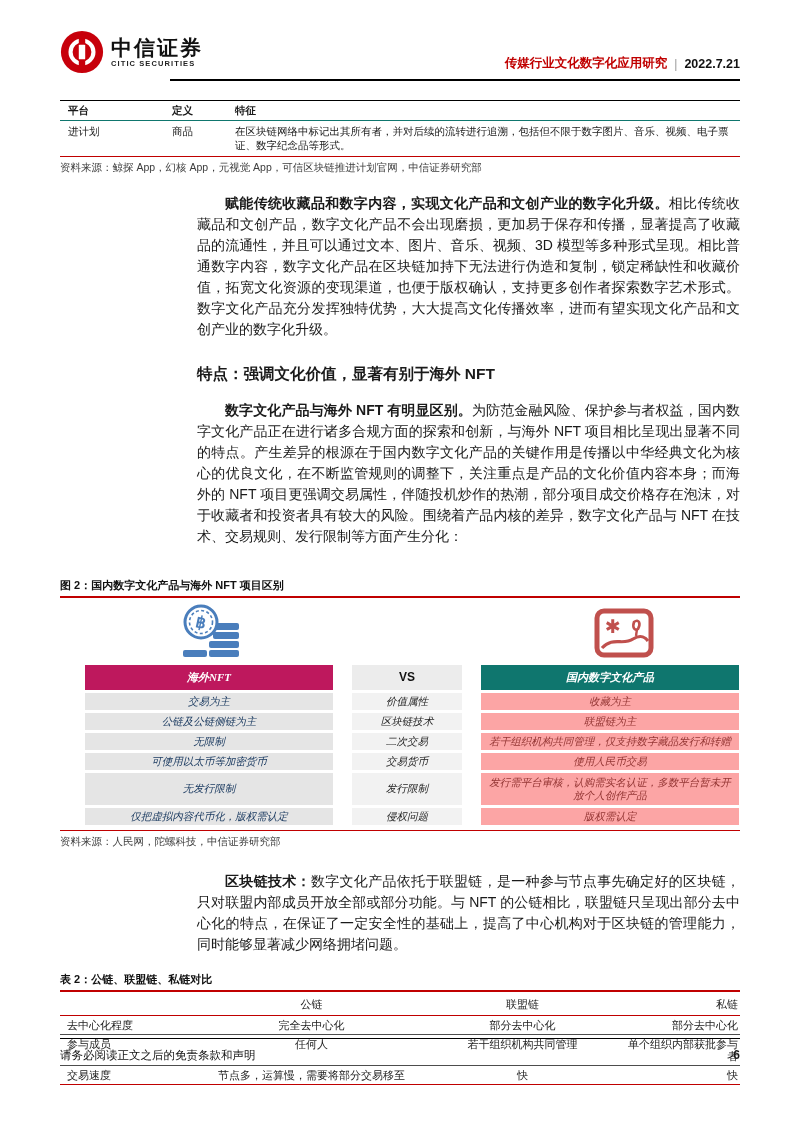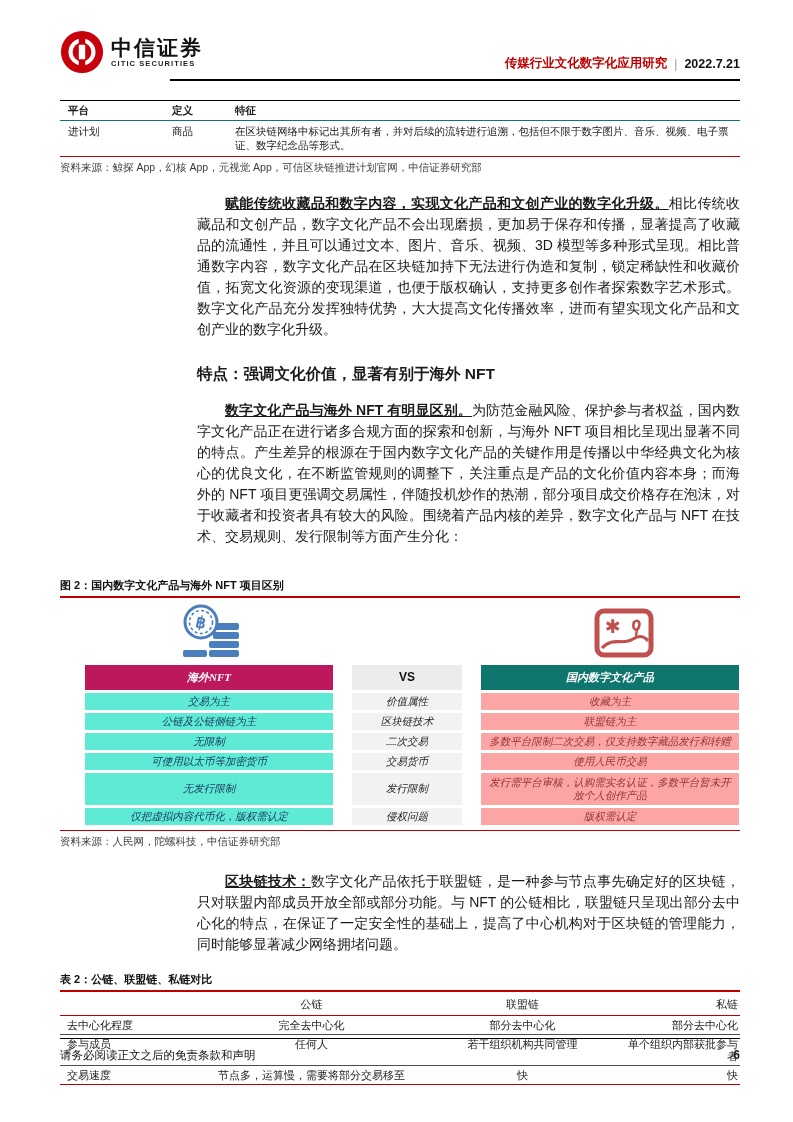--- a/index.html
+++ b/index.html
@@ -27,21 +27,21 @@
   .t1-head { display:flex; border-top:1.6px solid #000; border-bottom:1px solid #0f766e; padding:3px 0 2px 0; font-weight:bold; }
   .t1-row { display:flex; padding:3px 0 4px 0; border-bottom:1.2px solid #c00000; line-height:14px; }
   .t1-c1 { width:112px; padding-left:8px; }
   .t1-c2 { width:63px; }
   .t1-c3 { flex:1; }
   .src { font-size:10.5px; color:#3d3d3d; margin-top:4px; }
 
   
   .bodycol { margin-left:137px; }
   .para { font-size:14px; line-height:21px; text-align:justify; text-indent:2em; }
-  .para .lead { font-weight:bold;text-decoration:underline; }
+  .para .lead { font-weight:bold; }
   .p1 { margin-top:18px; }
   .h2 { font-size:15.5px; font-weight:bold; margin-top:24px; text-indent:0; }
   .p2 { margin-top:15px; }
   .p3 { margin-top:22px; }
 
   
   .fig { margin-top:31px; }
   .fig-caption { font-size:11px; font-weight:bold; color:#111; }
   .red-rule { height:1.6px; background:#c00000; margin-top:3px; }
   .thin-red-rule { height:1.1px; background:#c00000; }
@@ -54,21 +54,21 @@
     grid-template-columns:248px 110px 258px;
     grid-template-rows:25px 17px 17px 17px 17px 32px 17px;
     column-gap:19px; row-gap:3px;
     font-family:"Liberation Serif","DejaVu Serif",serif;
     font-style:italic; font-size:10.5px;
   }
   .cell { display:flex; align-items:center; justify-content:center; text-align:center; line-height:13px; }
   .hd-blue { background:#be185d; color:#fff; font-weight:bold; font-size:11px; }
   .hd-vs { background:#ececec; color:#111; font-weight:bold; font-size:12px; font-style:normal; font-family:"Liberation Sans",sans-serif; }
   .hd-red { background:#0f766e; color:#fff; font-weight:bold; font-size:11px; }
-  .c-blue { background:#5eead4; color:#17375e; }
+  .c-blue { background:#e5e5e5; color:#17375e; }
   .c-mid { background:#f2f2f2; color:#262626; }
   .c-red { background:#fca5a5; color:#943634; padding:0 6px; }
   .fig-bottom { margin-top:5px; }
 
   
   .t2 { margin-top:17px; }
   .t2-caption { font-size:11px; font-weight:bold; color:#111; }
   .t2-head { display:flex; font-size:11px; font-weight:normal; padding:3px 0; margin-top:2px; }
   .t2-row { display:flex; font-size:11px; padding:3px 0; border-top:0.9px solid #4d4d4d; line-height:12px; }
   .t2-head + .t2-row { border-top:1.1px solid #c00000; }
@@ -164,21 +164,21 @@
       <div class="cell c-blue">交易为主</div>
       <div class="cell c-mid">价值属性</div>
       <div class="cell c-red">收藏为主</div>
 
       <div class="cell c-blue">公链及公链侧链为主</div>
       <div class="cell c-mid">区块链技术</div>
       <div class="cell c-red">联盟链为主</div>
 
       <div class="cell c-blue">无限制</div>
       <div class="cell c-mid">二次交易</div>
-      <div class="cell c-red">多数平台限制二次交易，仅支持数字藏品发行和转赠</div>
+      <div class="cell c-red">若干组织机构共同管理，仅支持数字藏品发行和转赠</div>
 
       <div class="cell c-blue">可使用以太币等加密货币</div>
       <div class="cell c-mid">交易货币</div>
       <div class="cell c-red">使用人民币交易</div>
 
       <div class="cell c-blue">无发行限制</div>
       <div class="cell c-mid">发行限制</div>
       <div class="cell c-red">发行需平台审核，认购需实名认证，多数平台暂未开放个人创作产品</div>
 
       <div class="cell c-blue">仅把虚拟内容代币化，版权需认定</div>

